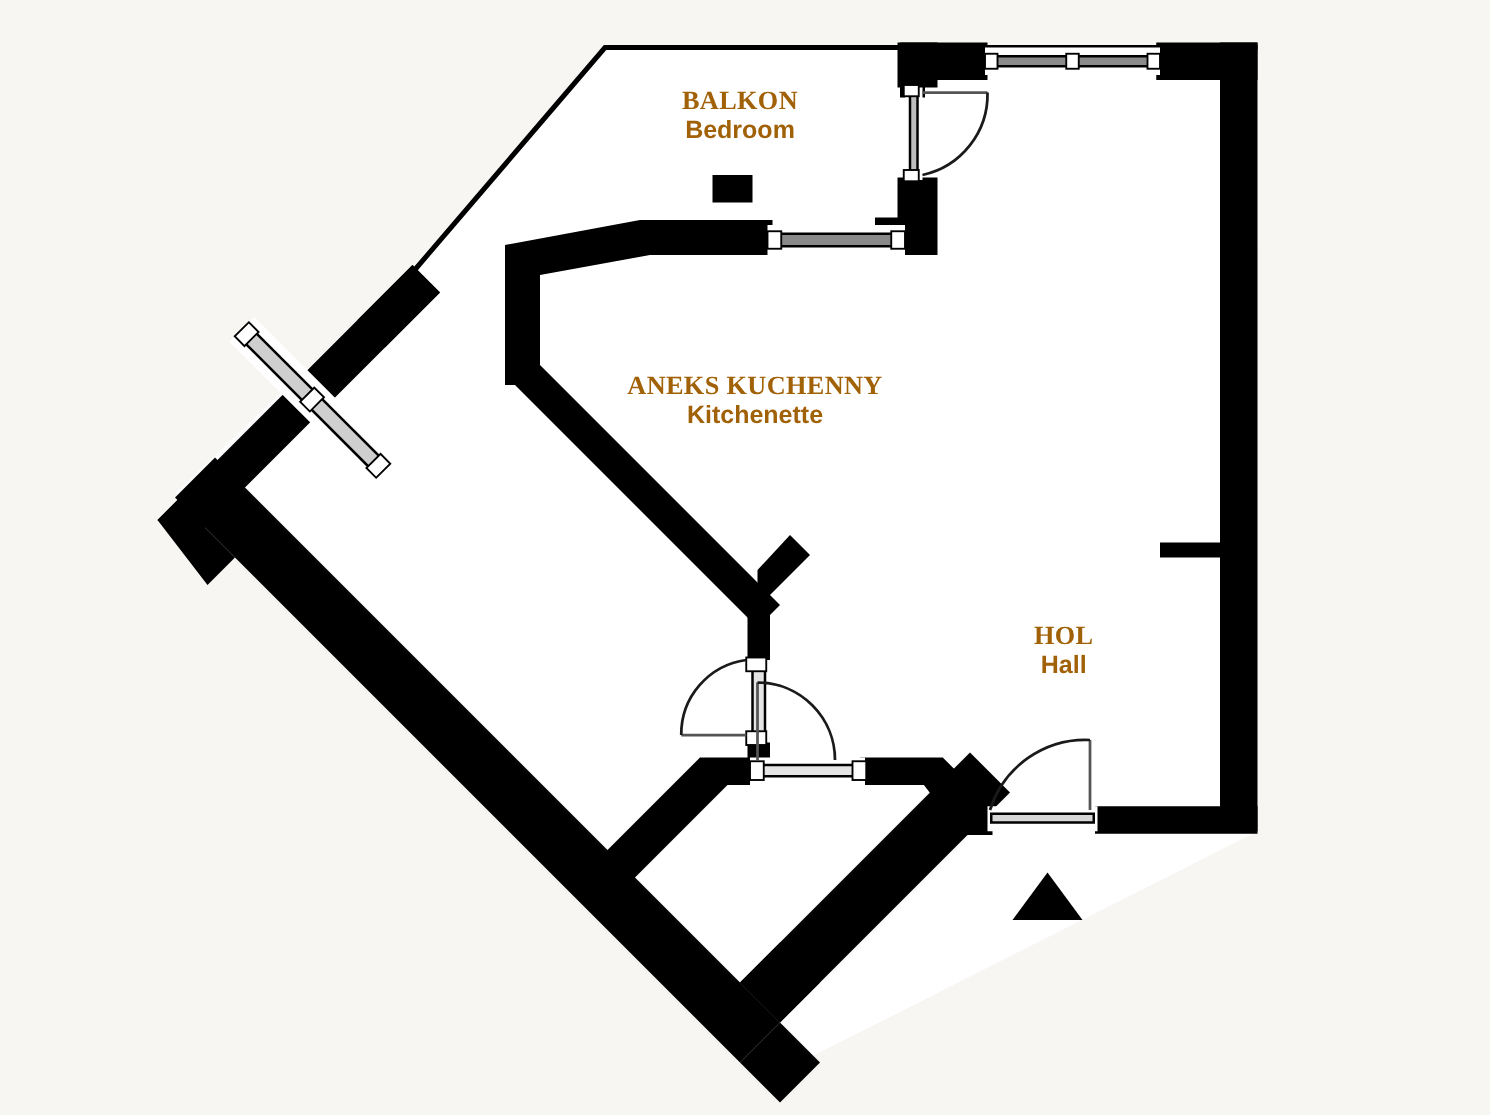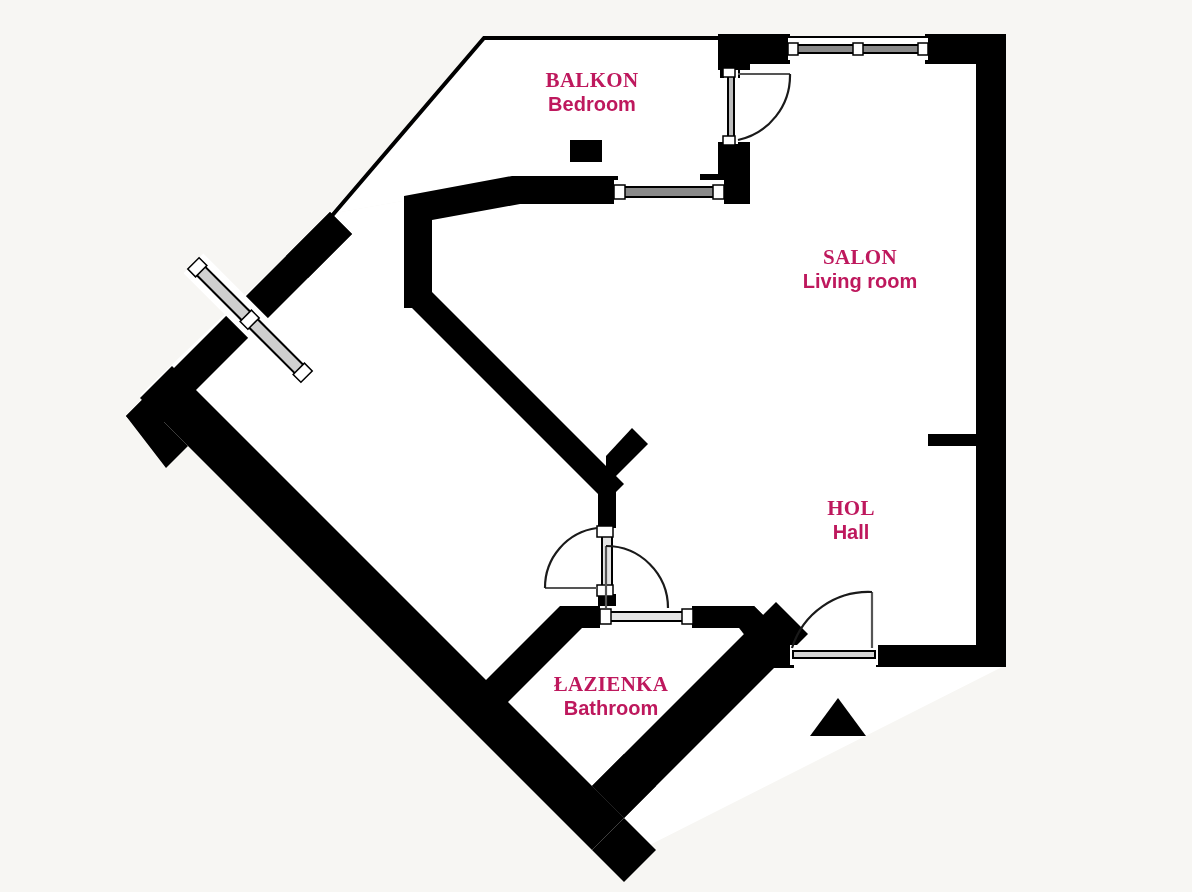--- a/index.html
+++ b/index.html
@@ -21,21 +21,21 @@
   }
   svg#floorplan {
     display: block;
     width: 1192px;
     height: 892px;
   }
   .room-label {
     position: absolute;
     text-align: center;
     line-height: 1.18;
-    color: #be185d;
+    color: #a16207;
     white-space: nowrap;
     transform: translateX(-50%);
     pointer-events: none;
   }
   .room-label .pl {
     display: block;
     font-size: 21px;
     font-weight: bold;
     letter-spacing: 0.3px;
     font-family: "Liberation Serif", serif;
@@ -218,32 +218,26 @@
       <polygon points="838,698 866,736 810,736" fill="#000000"></polygon>
     </g>
 
   </svg>
 
   <div class="room-label" style="left:592px; top:68px;">
     <span class="pl">BALKON</span>
     <span class="en">Bedroom</span>
   </div>
 
-  <div class="room-label" style="left:860px; top:245px;">
-    <span class="pl">SALON</span>
-    <span class="en">Living room</span>
-  </div>
 
   <div class="room-label" style="left:604px; top:296px;">
+    <span class="pl">ANEKS KUCHENNY</span>
+    <span class="en">Kitchenette</span>
   </div>
 
 
   <div class="room-label" style="left:851px; top:496px;">
     <span class="pl">HOL</span>
     <span class="en">Hall</span>
   </div>
 
-  <div class="room-label" style="left:611px; top:672px;">
-    <span class="pl">ŁAZIENKA</span>
-    <span class="en">Bathroom</span>
-  </div>
 
 </div>
 
 </body></html>

